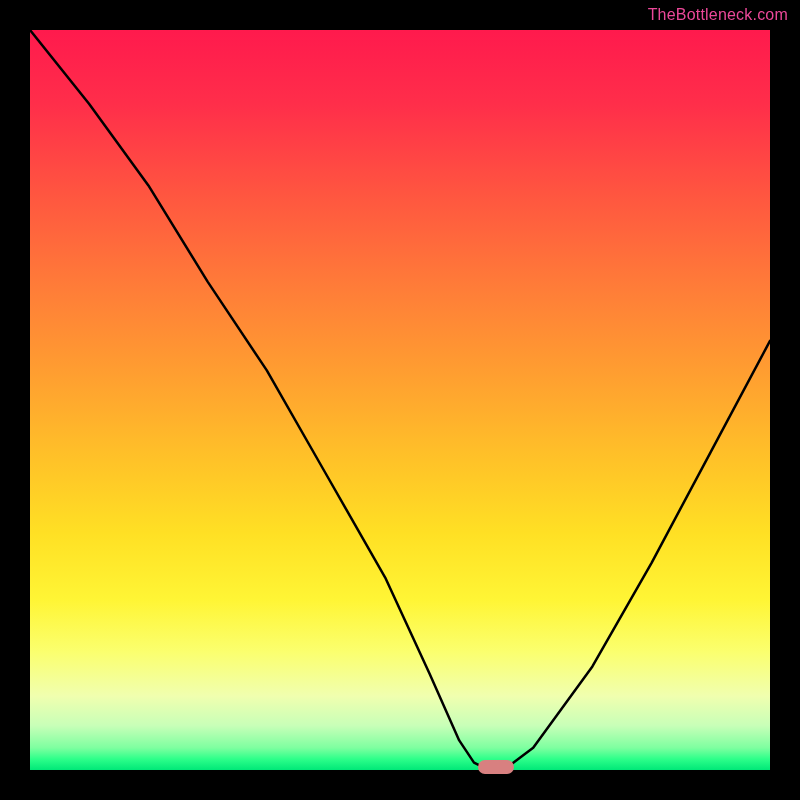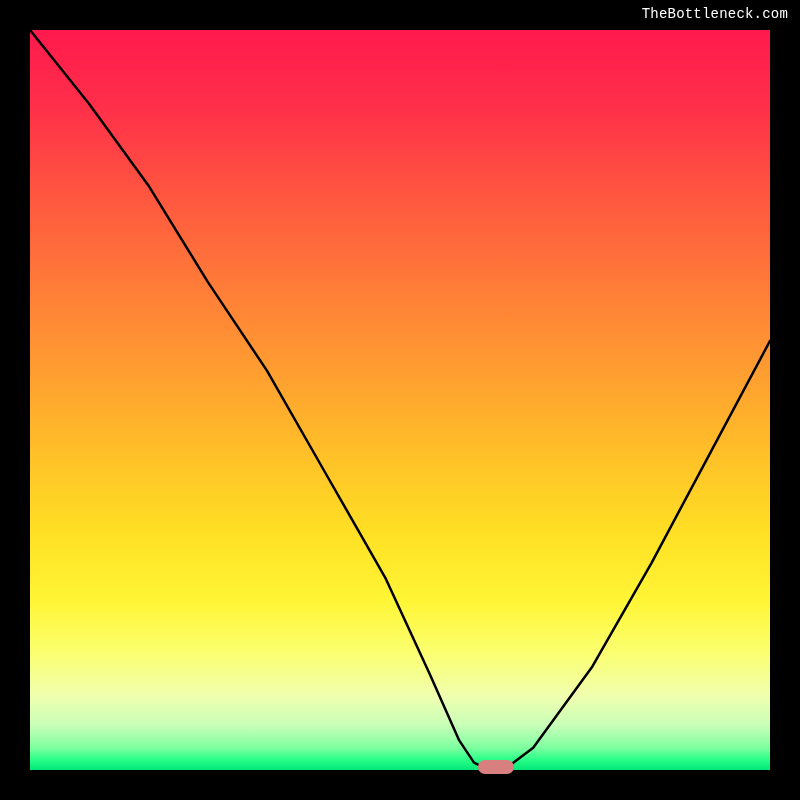--- a/index.html
+++ b/index.html
@@ -51,23 +51,23 @@
     width: 36px;
     height: 14px;
     border-radius: 7px;
     background: #d88080;
     transform: translate(-50%, -50%);
   }
   .watermark {
     position: absolute;
     top: 6px;
     right: 12px;
-    font-family: Liberation Mono, monospace;
-    font-size: 14px;
-    color: #ffffff;
+    font-family: Liberation Sans, sans-serif;
+    font-size: 16px;
+    color: #ec4899;
     letter-spacing: 0.2px;
   }
 </style>
 </head>
 <body>
 
 <div class="chart-container">
   <div class="watermark">TheBottleneck.com</div>
   <div class="plot-area">
     <svg class="curve-svg" viewBox="0 0 740 740" preserveAspectRatio="none">

